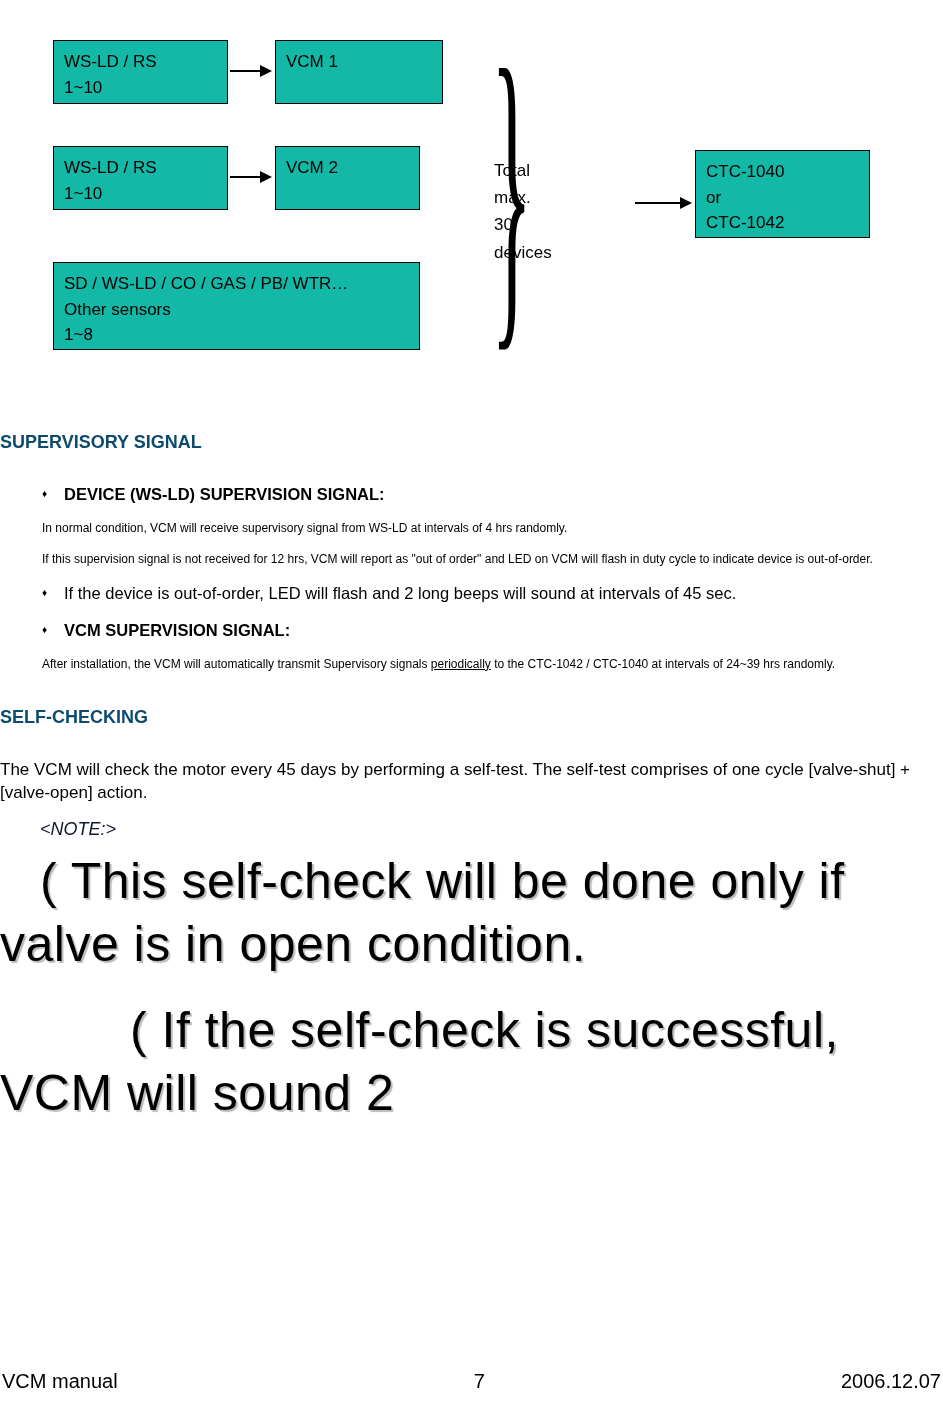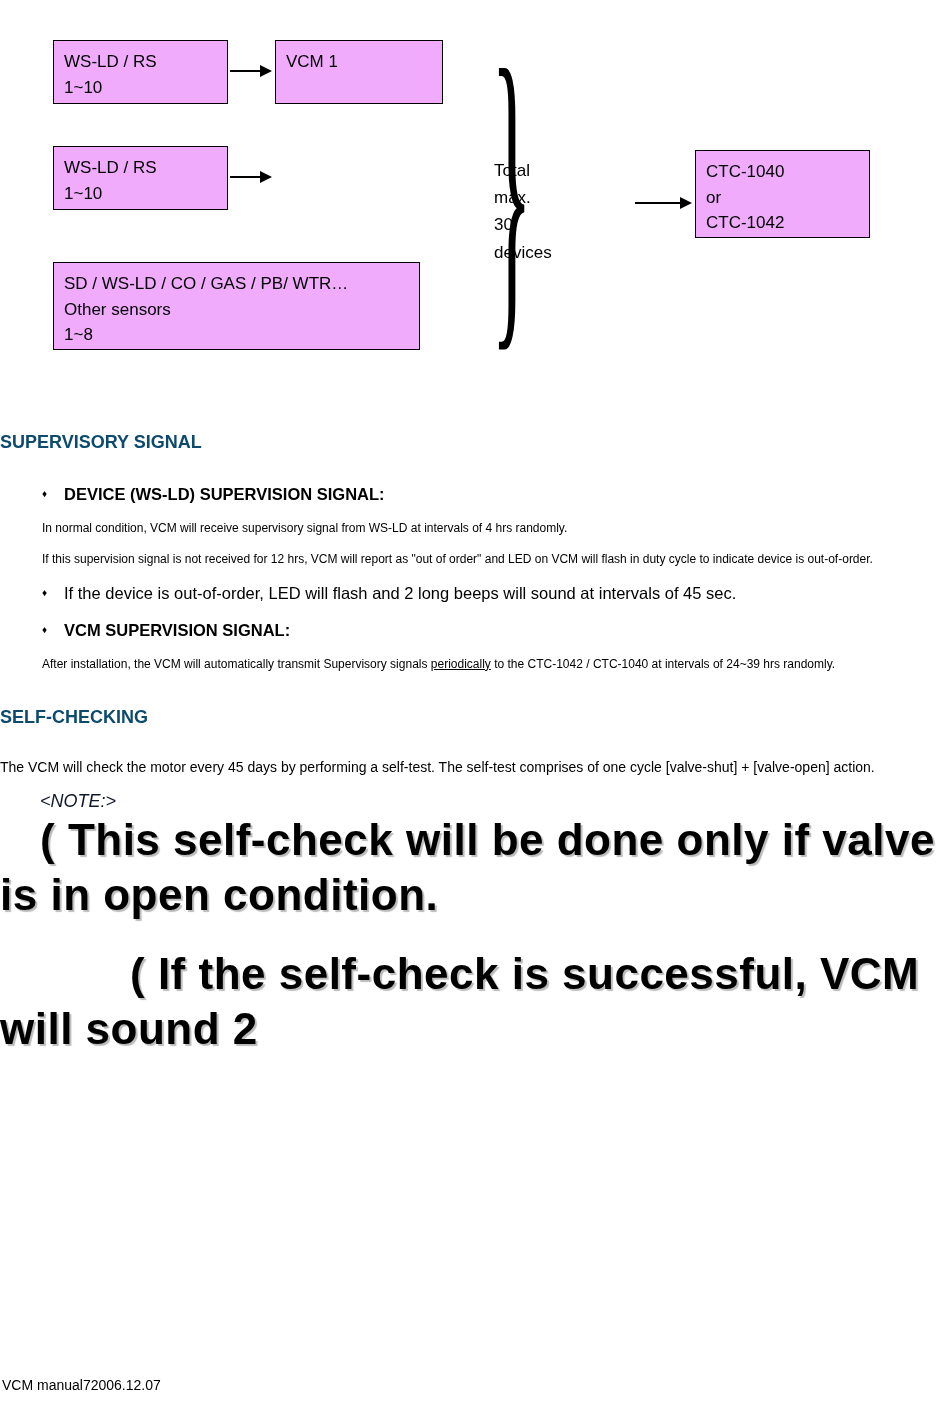--- a/index.html
+++ b/index.html
@@ -13,21 +13,21 @@
       padding: 40px 0 0 0;
     }
     .diagram {
       position: relative;
       height: 360px;
       width: 100%;
     }
     .box {
       position: absolute;
       border: 1.5px solid #000;
-      background: #f0abfc;
+      background: #14b8a6;
       font-size: 17px;
       line-height: 1.5;
       padding: 8px 10px;
     }
     .box-ws1 { left: 53px; top: 0; width: 175px; height: 64px; }
     .box-ws2 { left: 53px; top: 106px; width: 175px; height: 64px; }
     .box-vcm1 { left: 275px; top: 0; width: 168px; height: 64px; }
     .box-vcm2 { left: 275px; top: 106px; width: 145px; height: 64px; }
     .box-other { left: 53px; top: 222px; width: 367px; height: 88px; }
     .box-ctc { left: 695px; top: 110px; width: 175px; height: 88px; }
@@ -97,65 +97,69 @@
     }
     .indent-para {
       font-size: 12px;
       line-height: 1.4;
       margin: 0 0 14px 42px;
       padding-left: 0;
     }
     .bold { font-weight: bold; }
     .underline { text-decoration: underline; }
     .body-para {
-      font-size: 14px;
+      font-size: 17px;
       line-height: 1.4;
       margin: 10px 0 14px 0;
     }
     .note-label {
       color: #0f172a;
       font-style: italic;
       font-size: 18px;
       margin-left: 40px;
     }
     .big-note {
-      font-size: 44px;
-      font-weight: bold;
+      font-size: 50px;
+      font-weight: normal;
       line-height: 1.25;
-      margin: 0 0 24px 0;
+      margin: 10px 0 24px 0;
       font-family: Verdana, Arial, sans-serif;
       text-shadow: 2px 2px 1px #bbb;
       letter-spacing: 0.5px;
     }
     .big-note .indent1 { margin-left: 40px; }
     .big-note .indent2 { margin-left: 130px; }
     .footer {
       position: absolute;
       bottom: 18px;
       left: 0;
       width: 943px;
       display: flex;
-      font-size: 14px;
+      justify-content: space-between;
+      font-size: 20px;
       padding: 0 2px;
     }
   </style>
 </head>
 <body>
 
 <div class="diagram">
   <div class="box box-ws1">
     <div>WS-LD / RS</div>
     <div>1~10</div>
   </div>
   <div class="box box-ws2">
     <div>WS-LD / RS</div>
     <div>1~10</div>
   </div>
   <div class="box box-vcm1">
     <div>VCM 1</div>
+  </div>
+  <div class="box box-vcm2">
+    <div>VCM 2</div>
   </div>
   <div class="box box-other">
     <div>SD / WS-LD / CO / GAS / PB/ WTR…</div>
     <div>Other sensors</div>
     <div>1~8</div>
   </div>
   <div class="arrow arrow1"></div>
   <div class="arrow arrow2"></div>
   <div class="brace">}</div>
   <div class="total-text">

